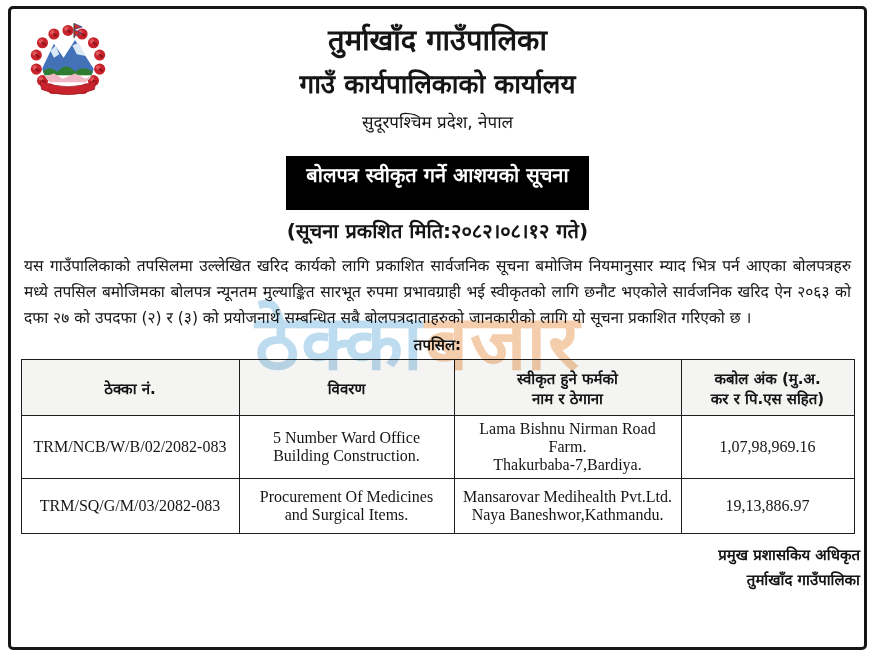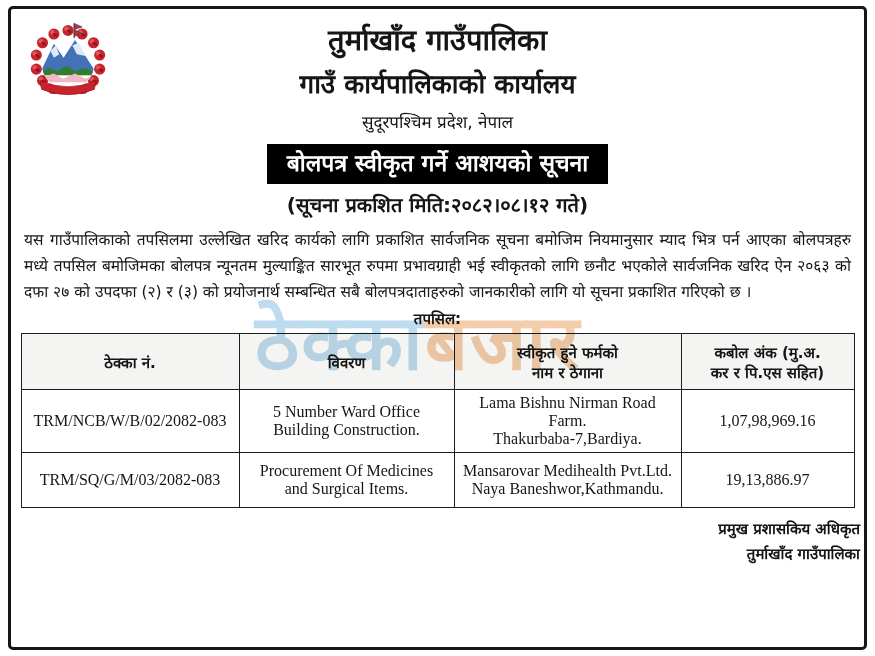--- a/index.html
+++ b/index.html
@@ -33,24 +33,24 @@
     z-index: 2;
   }
   .title1 { font-size: 29px; font-weight: 700; line-height: 36px; }
   .title2 { font-size: 26px; font-weight: 700; line-height: 34px; margin-top: 9px; }
   .addr1  { font-size: 19px; font-weight: 700; margin-top: 10px; }
   .addr2  { font-size: 17px; font-weight: 400; margin-top: 9px; }
   .notice-bar {
     display: inline-block;
     background: #000000;
     color: #ffffff;
-    font-size: 23px;
-    font-weight: 700;
-    padding: 5px 20px 7px;
-    margin-top: 11px;
+    font-size: 20px;
+    font-weight: 700;
+    padding: 5px 20px 21px;
+    margin-top: 23px;
     line-height: 28px;
   }
   .pub-date { font-size: 20px; font-weight: 700; margin-top: 7px; text-align: center; }
   .paragraph {
     margin: 9px 13px 0 13px;
     font-size: 15.5px;
     line-height: 26px;
     text-align: justify;
     text-justify: inter-word;
   }

